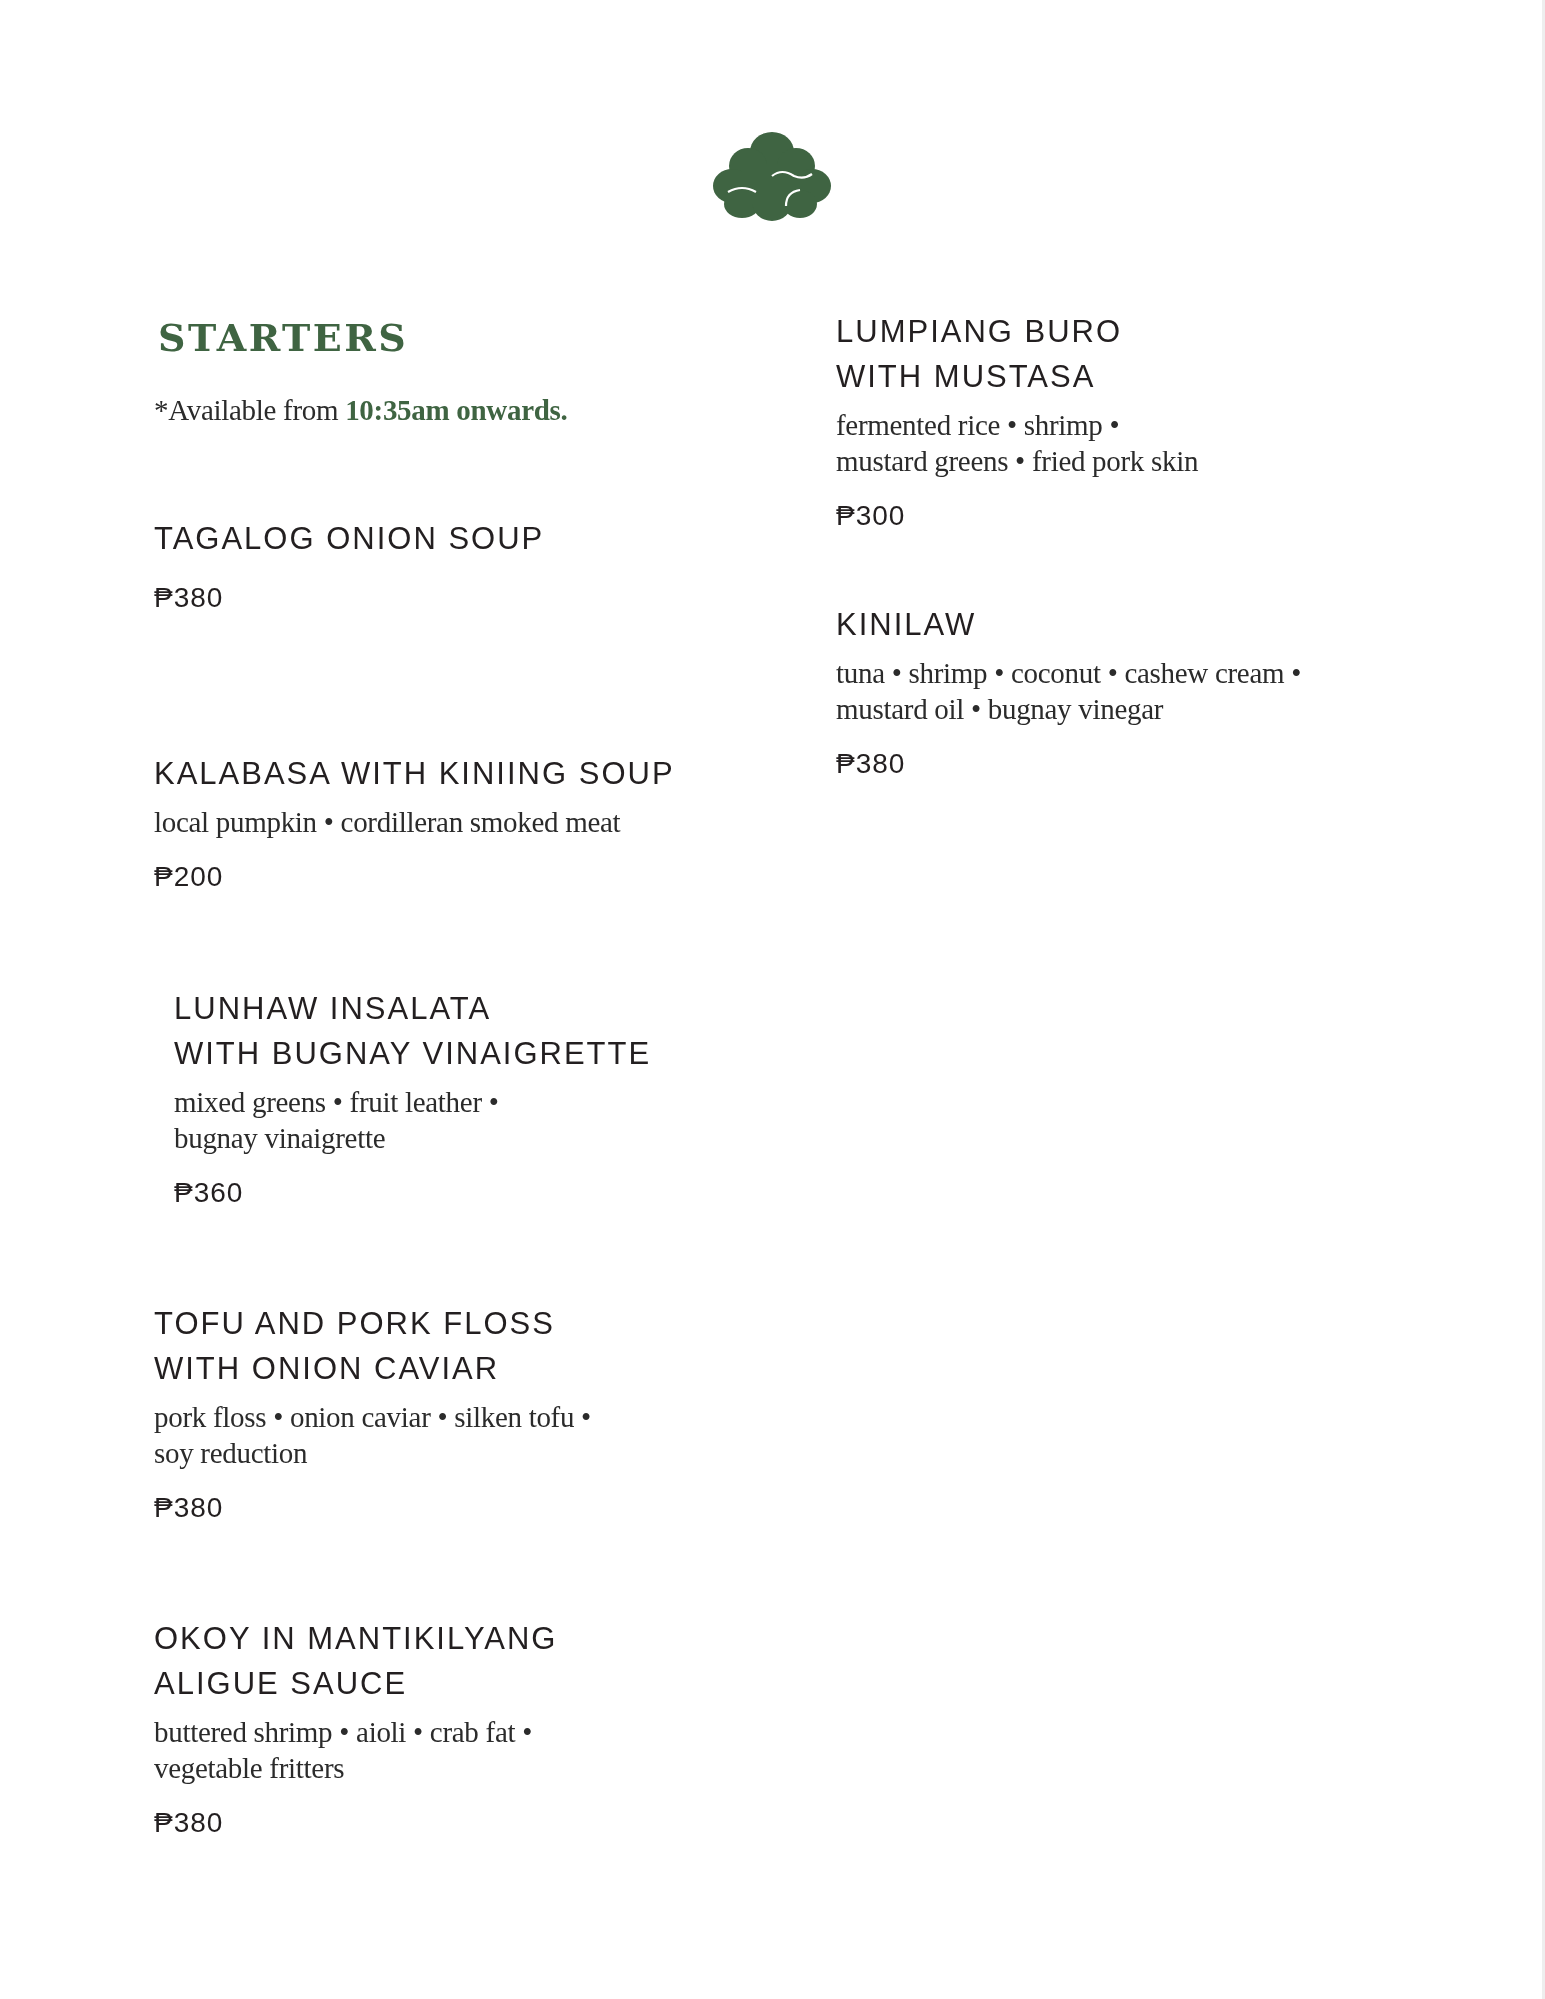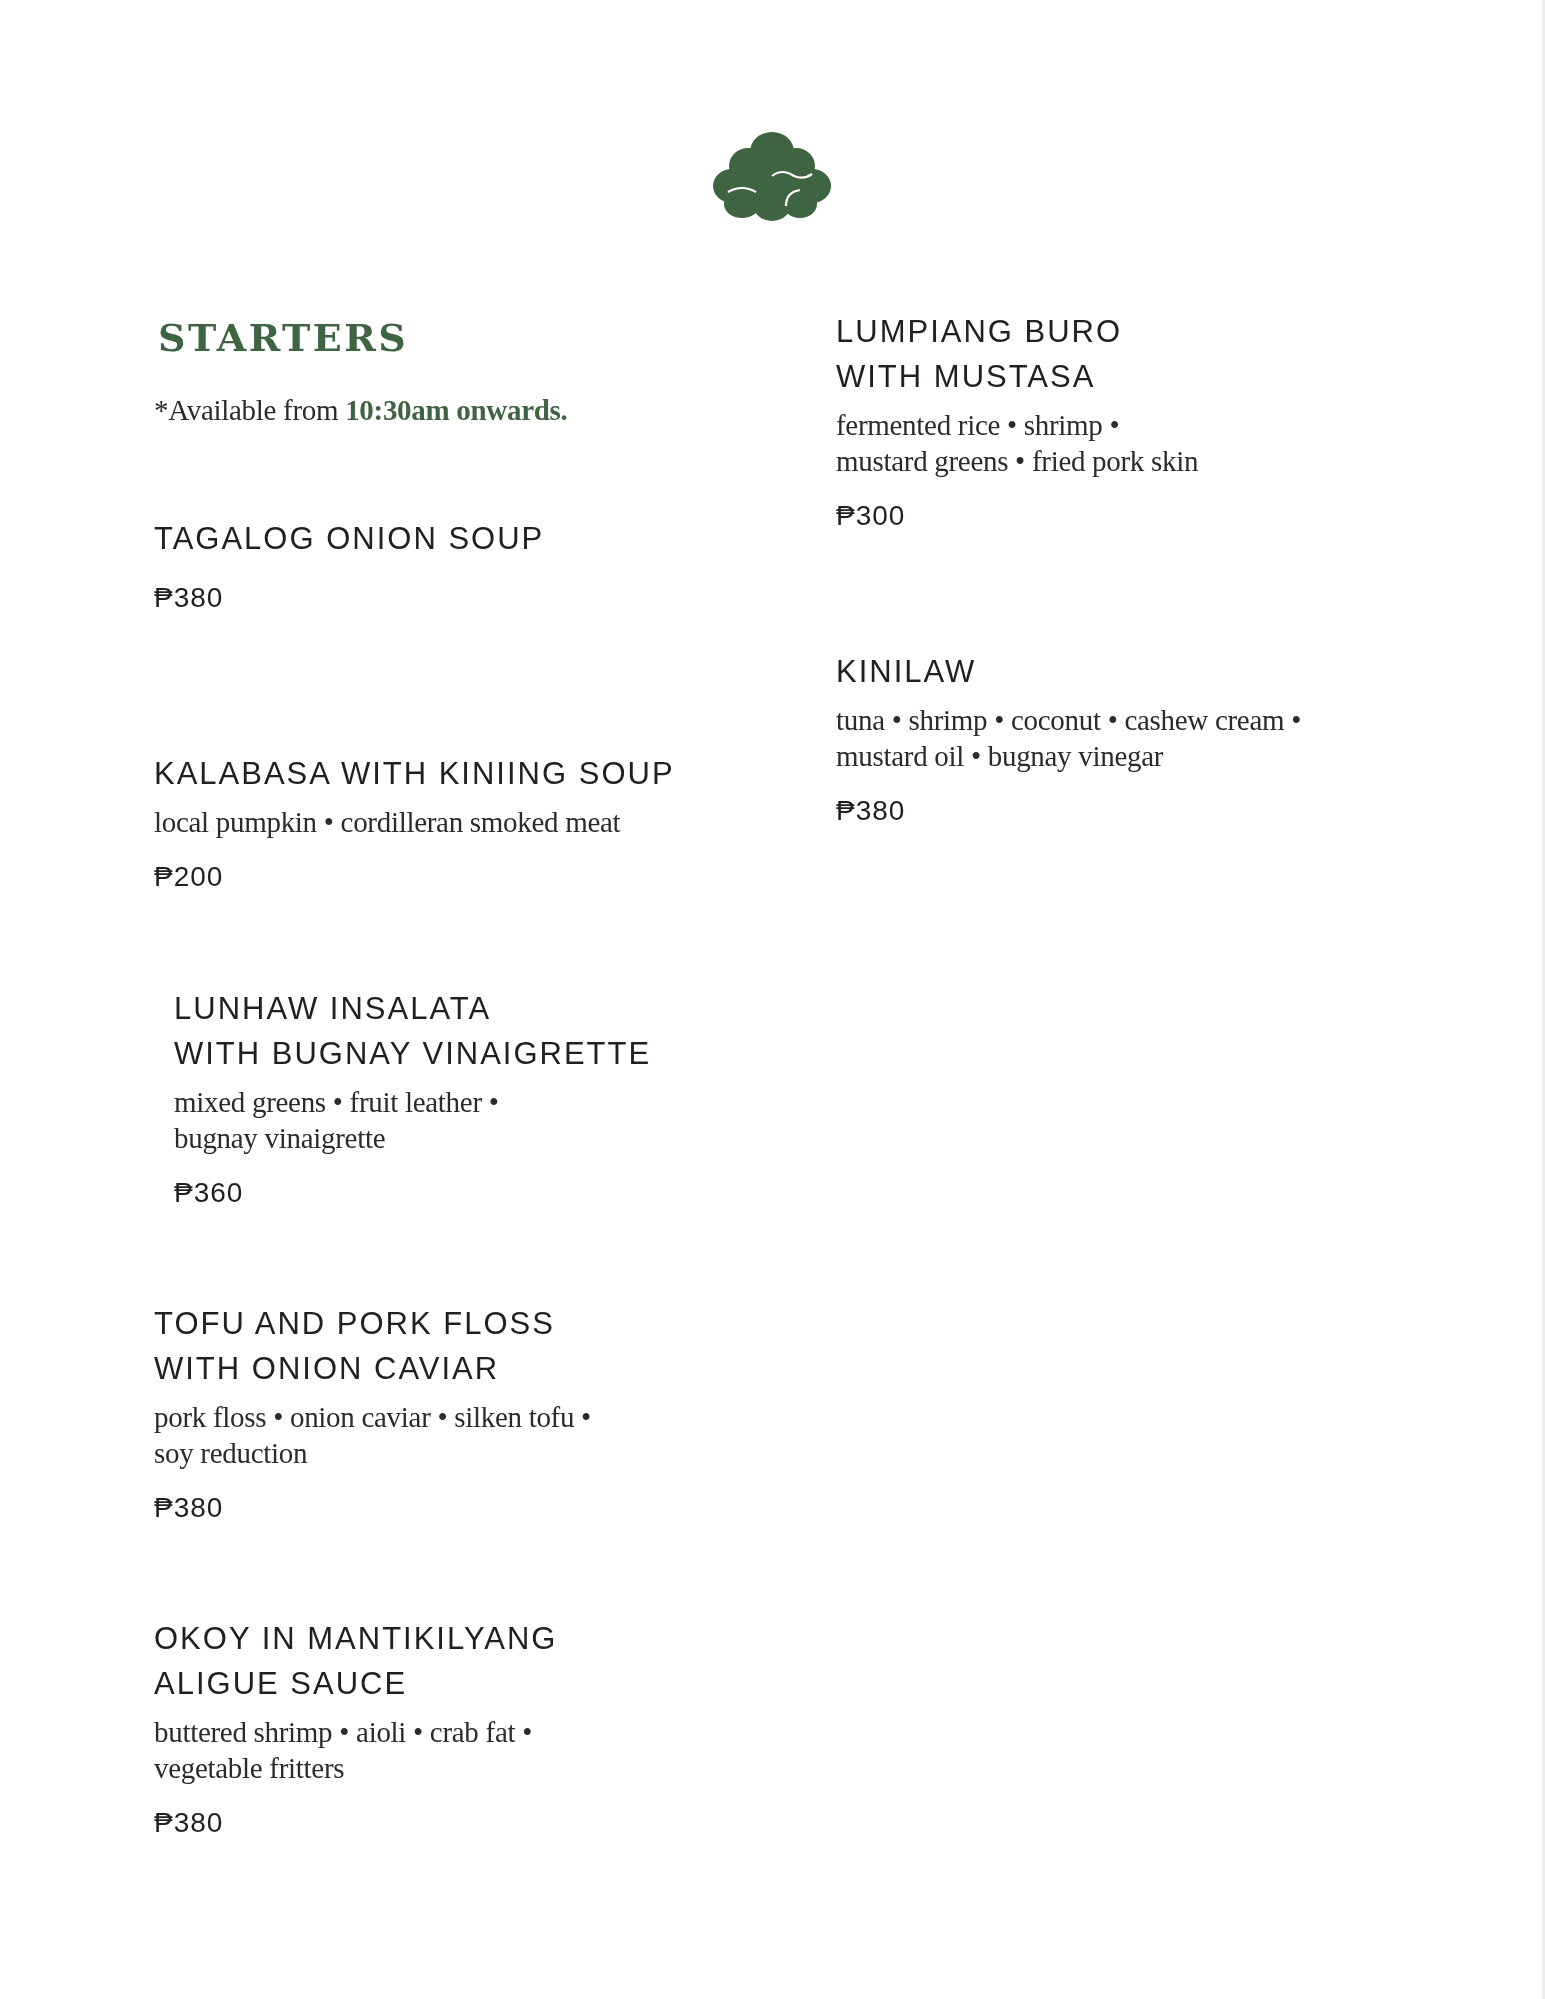--- a/index.html
+++ b/index.html
@@ -51,21 +51,21 @@
     <ellipse cx="88" cy="74" rx="17" ry="14"></ellipse>
     <rect x="30" y="34" width="60" height="40"></rect>
   </g>
   <path d="M16 62 Q30 54 44 62" stroke="#ffffff" stroke-width="2.2" fill="none"></path>
   <path d="M74 76 Q74 62 88 60" stroke="#ffffff" stroke-width="2.2" fill="none"></path>
   <path d="M60 46 Q70 38 82 46 Q92 50 100 44" stroke="#ffffff" stroke-width="2.2" fill="none"></path>
 </svg>
 
 <h1 class="heading">STARTERS</h1>
 
-<div class="avail"><span>*Available from </span><span class="hl">10:30am onwards.</span></div>
+<div class="avail"><span>*Available from </span><span class="hl">10:35am onwards.</span></div>
 
 <div class="item" style="left:154px; top:516px;">
   <div class="title">TAGALOG ONION SOUP</div>
   <div class="price">₱380</div>
 </div>
 
 <div class="item" style="left:154px; top:751px;">
   <div class="title">KALABASA WITH KINIING SOUP</div>
   <div class="desc">local pumpkin • cordilleran smoked meat</div>
   <div class="price">₱200</div>
@@ -96,18 +96,18 @@
 </div>
 
 <div class="item" style="left:836px; top:309px;">
   <div class="title">LUMPIANG BURO
 WITH MUSTASA</div>
   <div class="desc">fermented rice • shrimp •
 mustard greens • fried pork skin</div>
   <div class="price">₱300</div>
 </div>
 
-<div class="item" style="left:836px; top:649px;">
+<div class="item" style="left:836px; top:602px;">
   <div class="title">KINILAW</div>
   <div class="desc">tuna • shrimp • coconut • cashew cream •
 mustard oil • bugnay vinegar</div>
   <div class="price">₱380</div>
 </div>
 
 </body></html>

